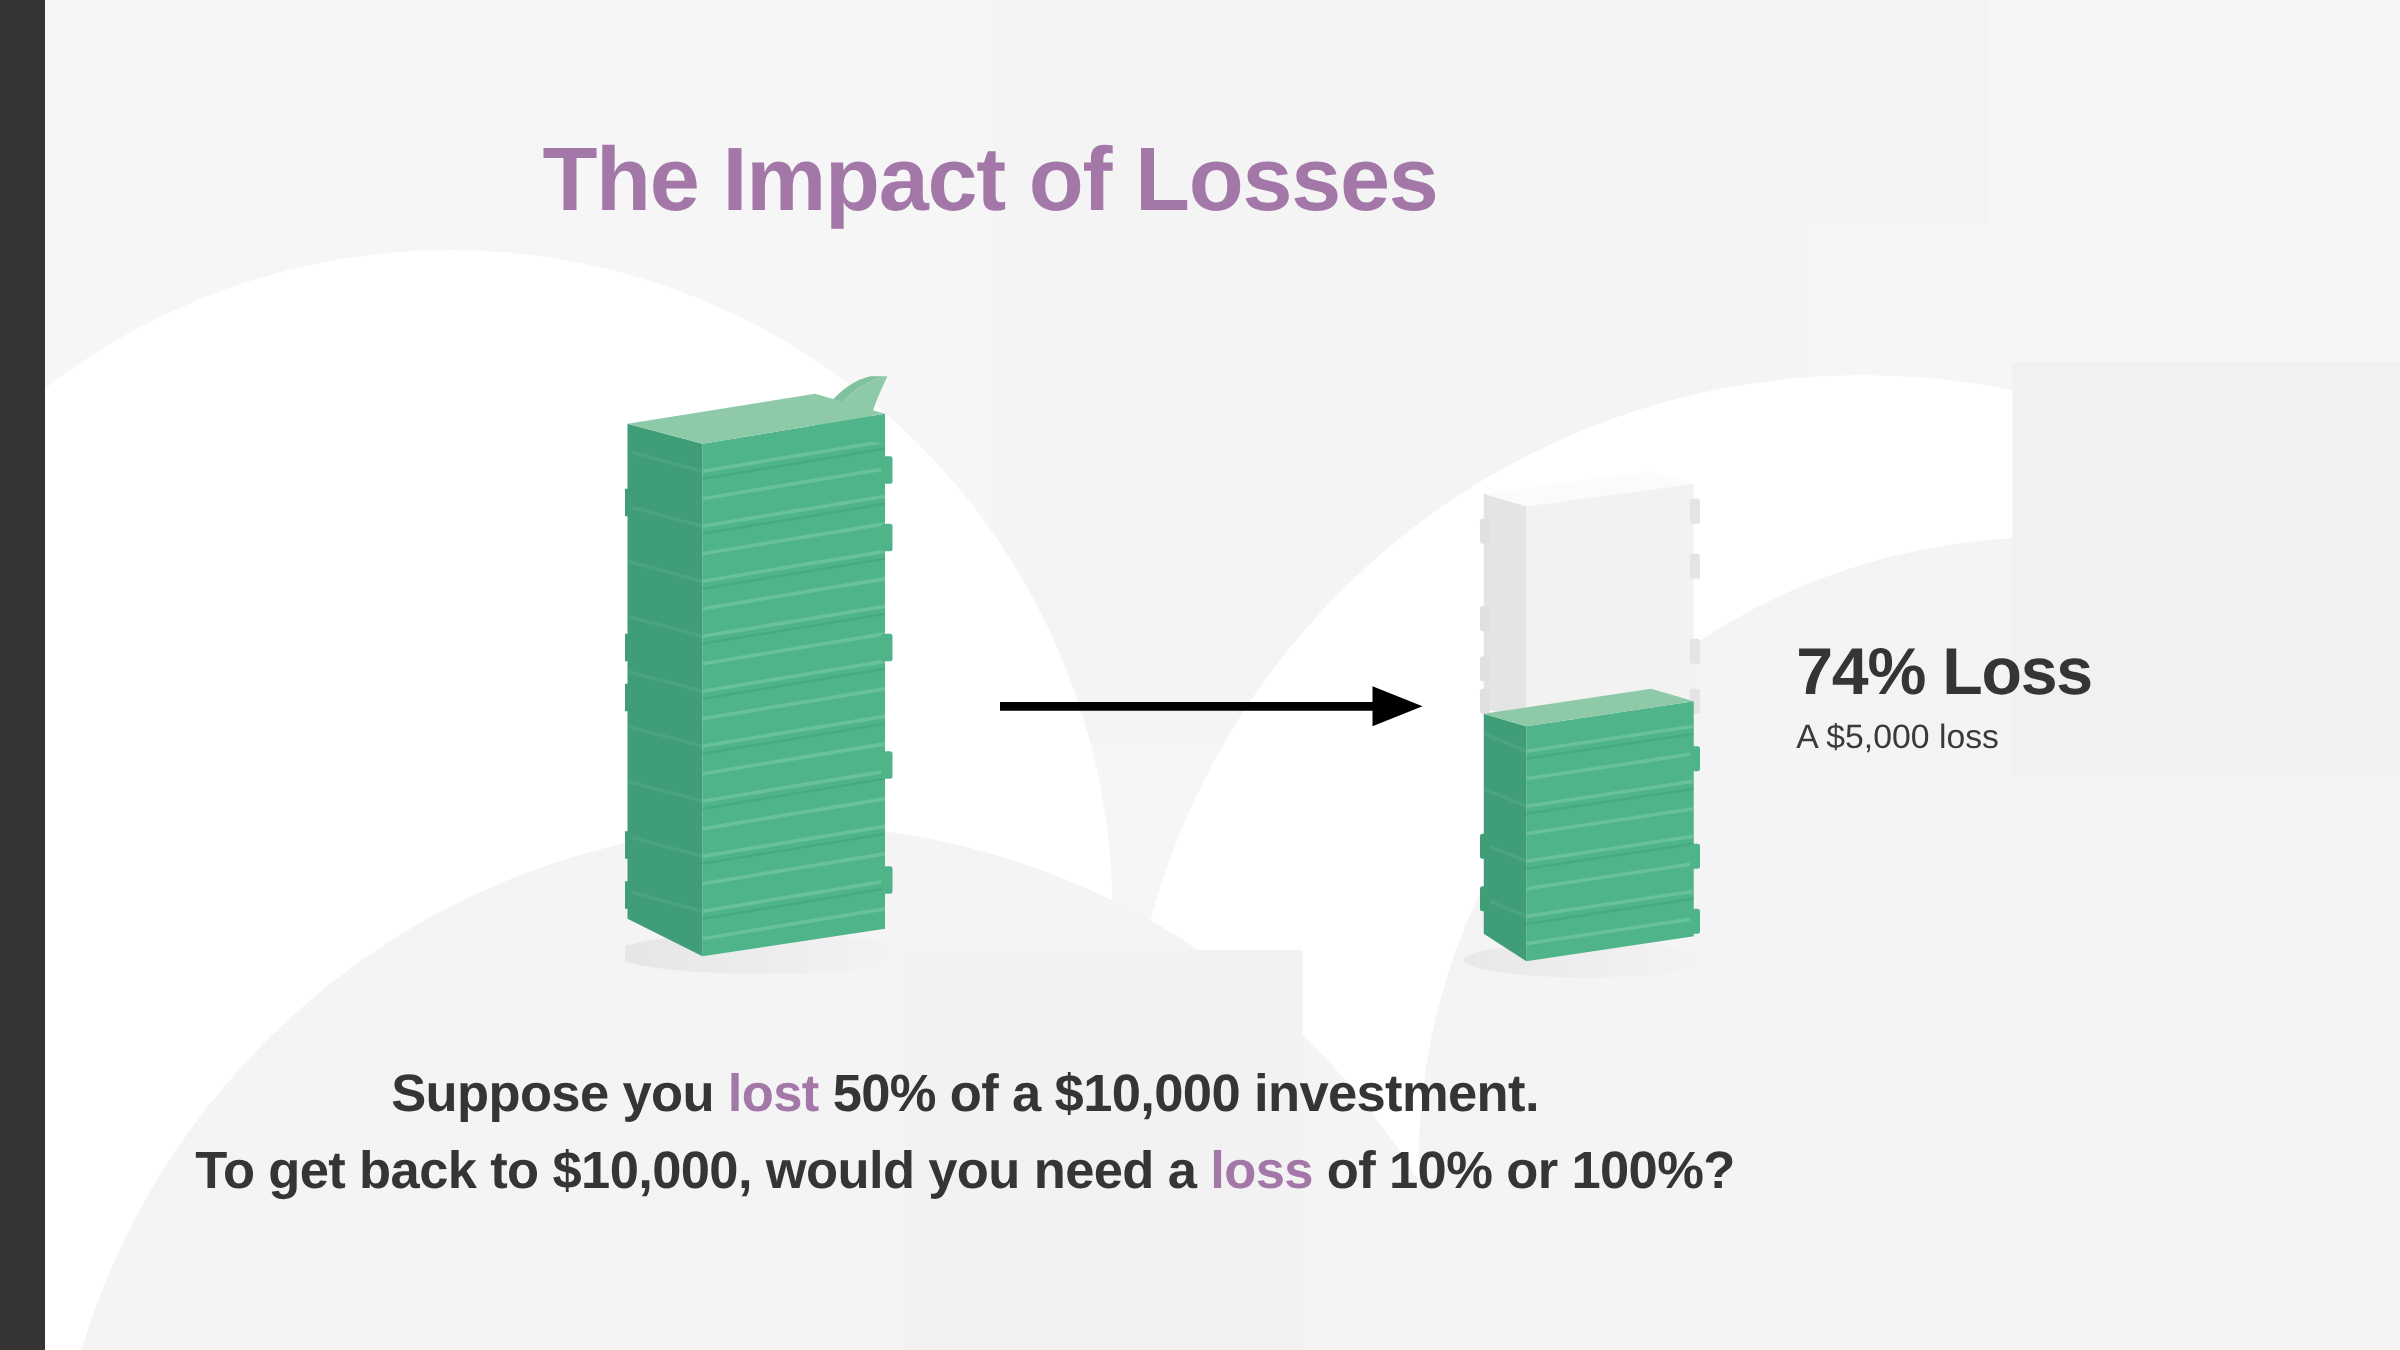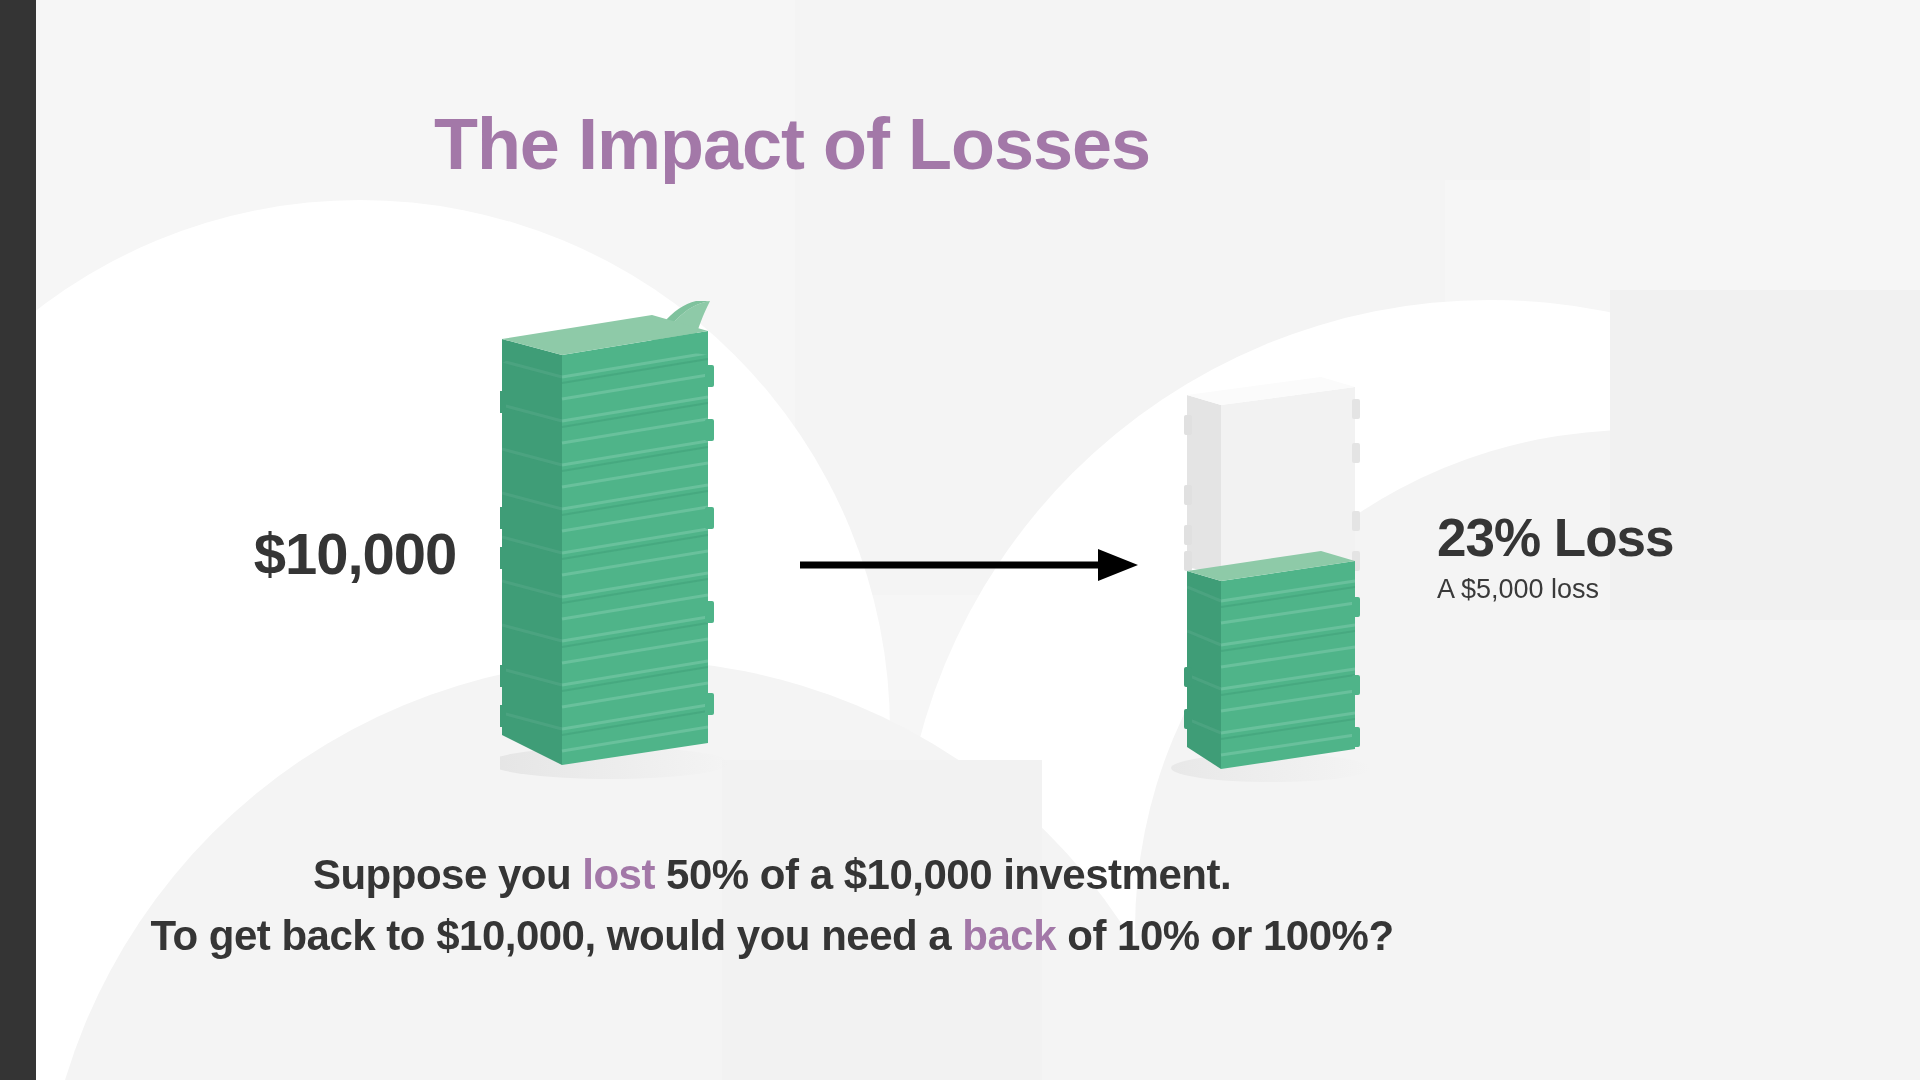--- a/index.html
+++ b/index.html
@@ -112,21 +112,20 @@
     <div class="bg-circle-left2"></div>
     <div class="bg-circle-right2"></div>
     <div class="bg-rect-mid"></div>
     <div class="bg-rect-bot"></div>
   </div>
 
   <div class="left-bar"></div>
 
   <div class="title">The Impact of Losses</div>
 
-  <div class="left-amount">$10,000</div>
 
   <div class="stack-left">
     <svg viewBox="0 0 270 500" width="270" height="500" xmlns="http://www.w3.org/2000/svg">
       <defs>
         <linearGradient id="shadowL" x1="0" y1="0" x2="1" y2="0">
           <stop offset="0%" stop-color="#d9d9d9" stop-opacity="0.55"></stop>
           <stop offset="100%" stop-color="#d9d9d9" stop-opacity="0"></stop>
         </linearGradient>
         <clipPath id="clipFull">
           <path d="M2,68 L 2,440 L 62,470 L 208,470 L 208,60 L 62,38 Z"></path>
@@ -290,22 +289,22 @@
         <rect x="189" y="352" width="8" height="20" rx="2"></rect>
       </g>
       <g fill="#3f9d77">
         <rect x="21" y="292" width="8" height="20" rx="2"></rect>
         <rect x="21" y="334" width="8" height="20" rx="2"></rect>
       </g>
     </svg>
   </div>
 
   <div class="right-labels">
-    <div class="right-title">23% Loss</div>
+    <div class="right-title">74% Loss</div>
     <div class="right-sub">A $5,000 loss</div>
   </div>
 
   <div class="caption">
     <div class="cap-line"><span>Suppose you </span><span class="hl">lost</span><span> 50% of a $10,000 investment.</span></div>
-    <div class="cap-line"><span>To get back to $10,000, would you need a </span><span class="hl">back</span><span> of 10% or 100%?</span></div>
+    <div class="cap-line"><span>To get back to $10,000, would you need a </span><span class="hl">loss</span><span> of 10% or 100%?</span></div>
   </div>
 
 </div>
 
 </body></html>

